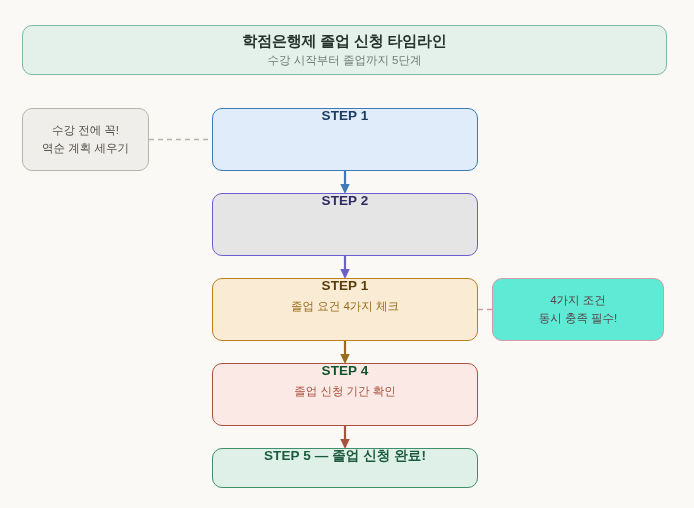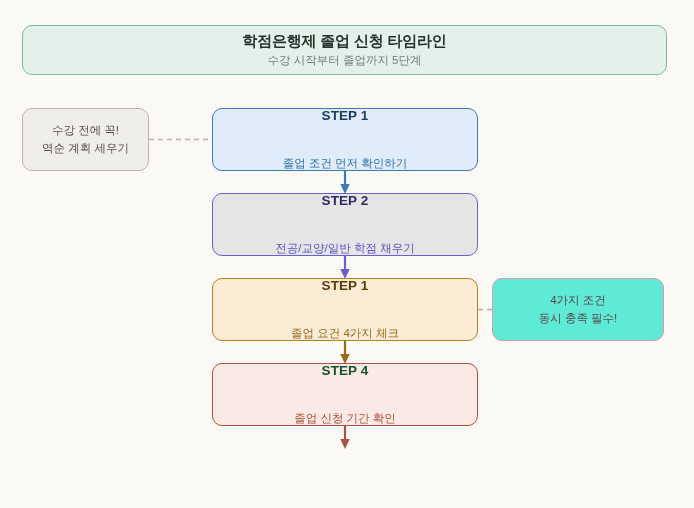--- a/index.html
+++ b/index.html
@@ -55,21 +55,21 @@
     position: absolute;
     left: 212px;
     width: 266px;
     box-sizing: border-box;
     border-radius: 10px;
     border-width: 1.5px;
     border-style: solid;
     display: flex;
     flex-direction: column;
     align-items: center;
-    justify-content: space-between;
+    justify-content: flex-start;
     gap: 6px;
     z-index: 3;
   }
   .step-title {
     font-size: 13.5px;
     font-weight: bold;
     letter-spacing: 0.1px;
     line-height: 1.1;
   }
   .step-sub {
@@ -193,32 +193,33 @@
     <div class="note-line">역순 계획 세우기</div>
   </div>
 
   <div class="note" id="note-right">
     <div class="note-line">4가지 조건</div>
     <div class="note-line">동시 충족 필수!</div>
   </div>
 
   <div class="step" id="step1">
     <div class="step-title">STEP 1</div>
-    <div class="step-sub">졸업 조건 먼저 확인하기</div>
   </div>
 
   <div class="step" id="step2">
     <div class="step-title">STEP 2</div>
-    <div class="step-sub">전공/교양/일반 학점 채우기</div>
   </div>
 
   <div class="step" id="step3">
     <div class="step-title">STEP 1</div>
     <div class="step-sub">졸업 요건 4가지 체크</div>
   </div>
 
   <div class="step" id="step4">
     <div class="step-title">STEP 4</div>
     <div class="step-sub">졸업 신청 기간 확인</div>
   </div>
 
+  <div class="step" id="step5">
+    <div class="step-title">STEP 5 — 졸업 신청 완료!</div>
+  </div>
 
 </div>
 
 </body></html>

